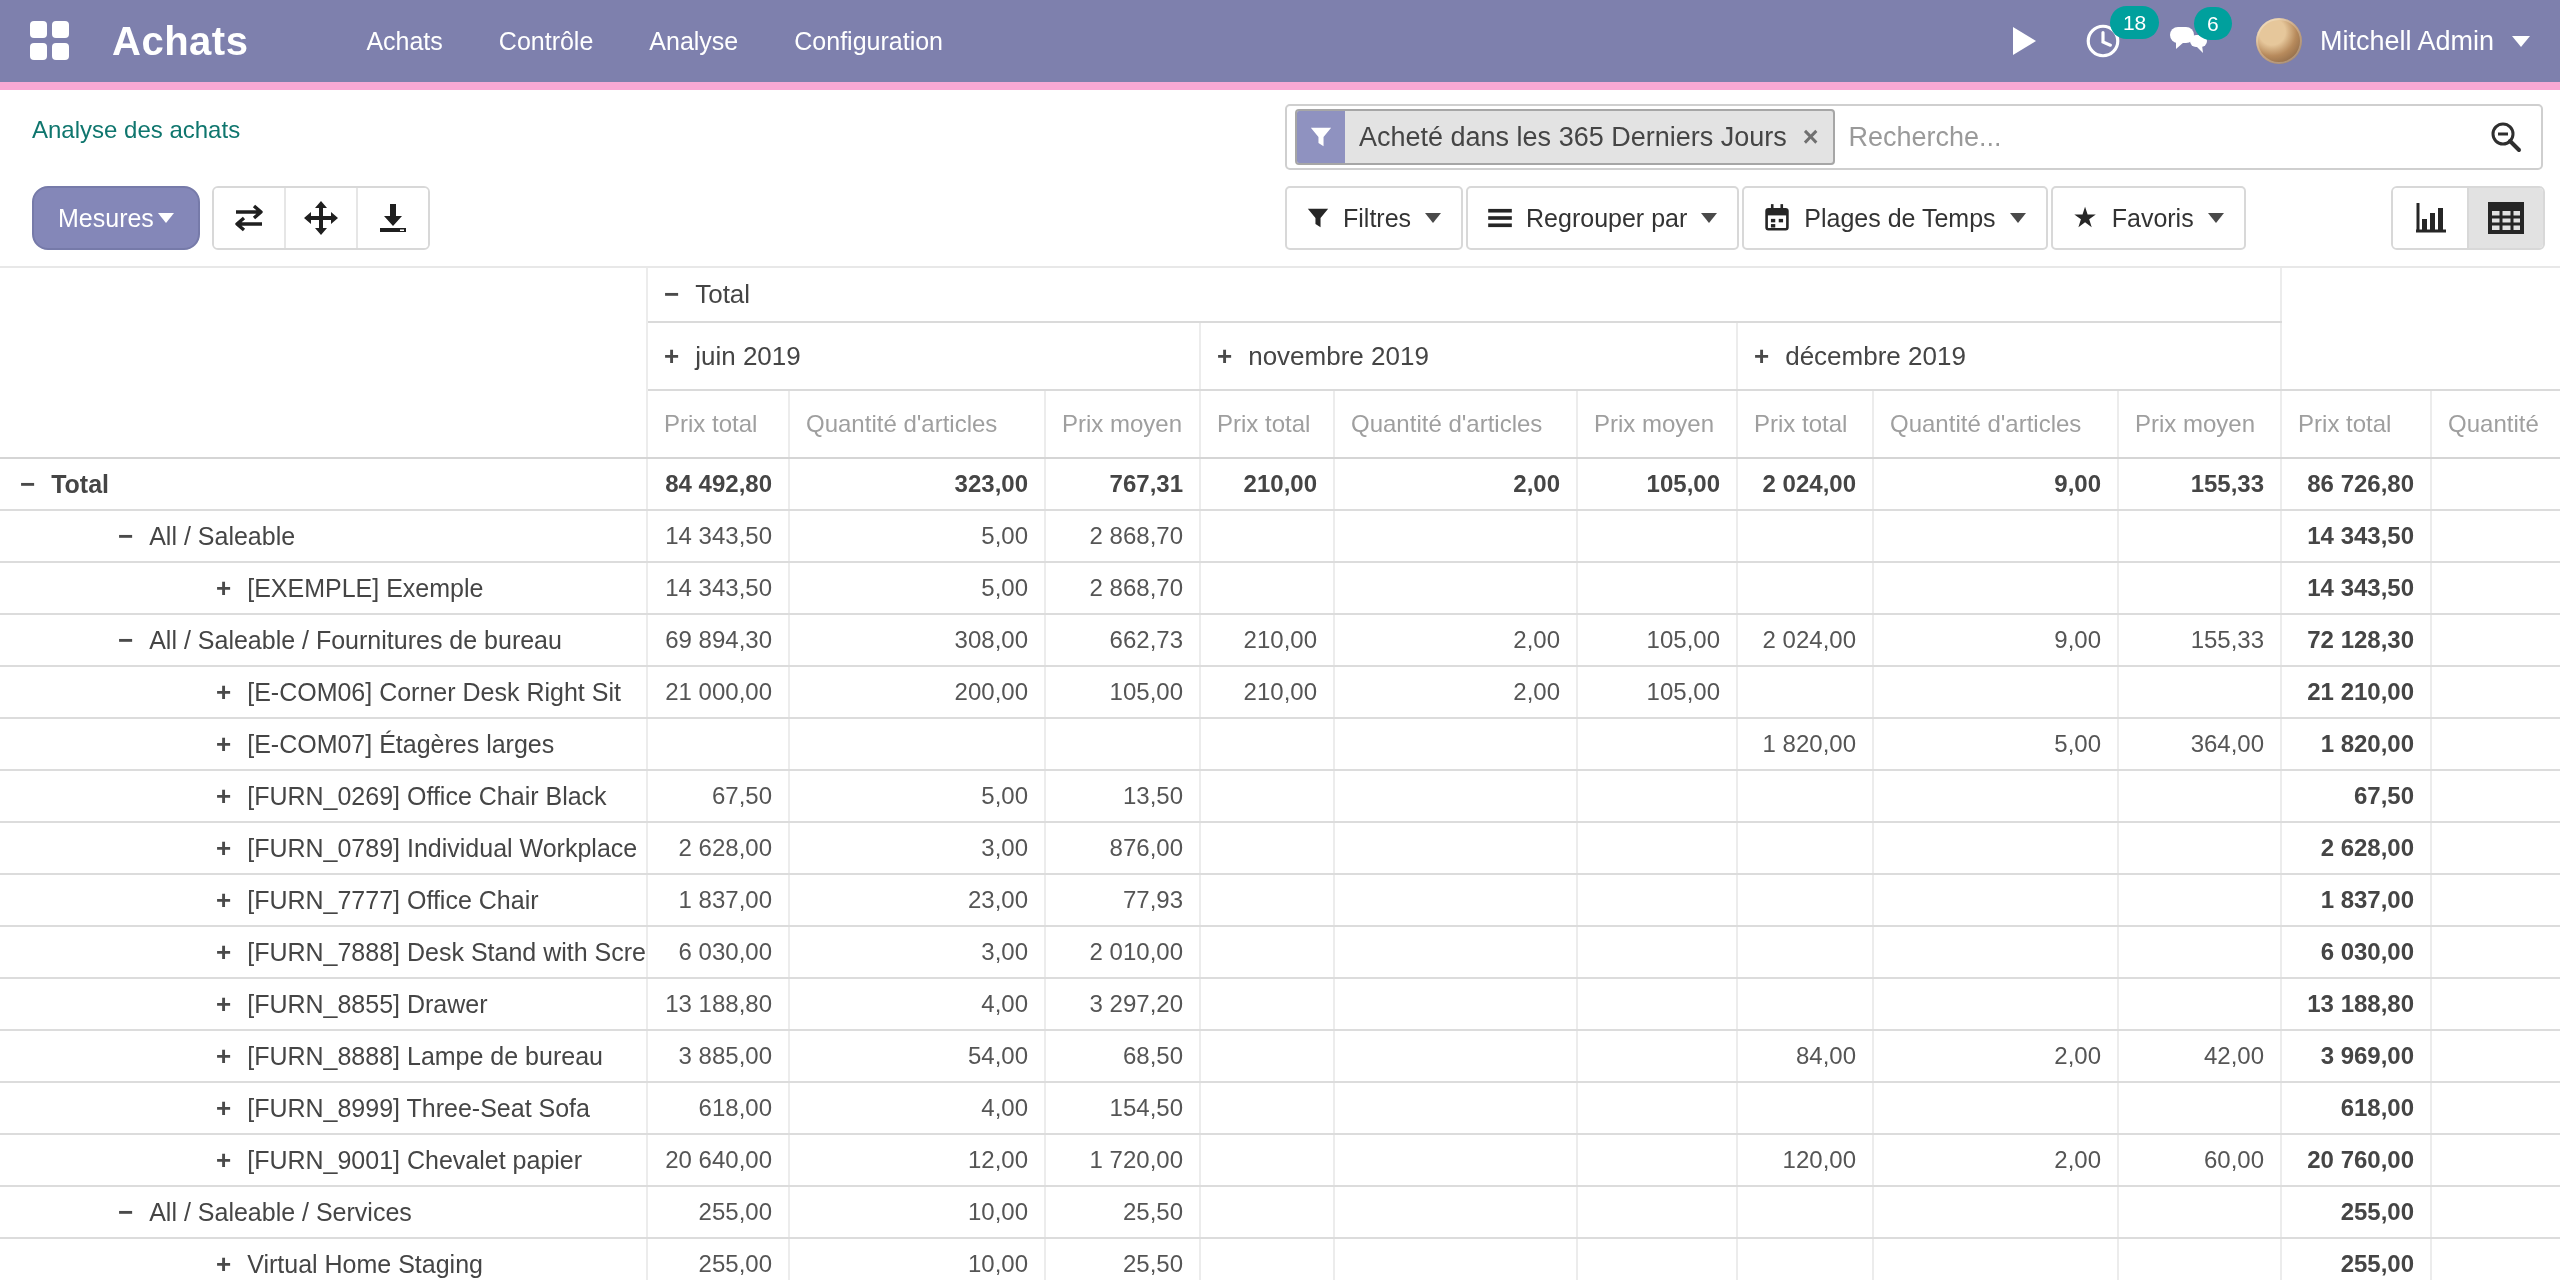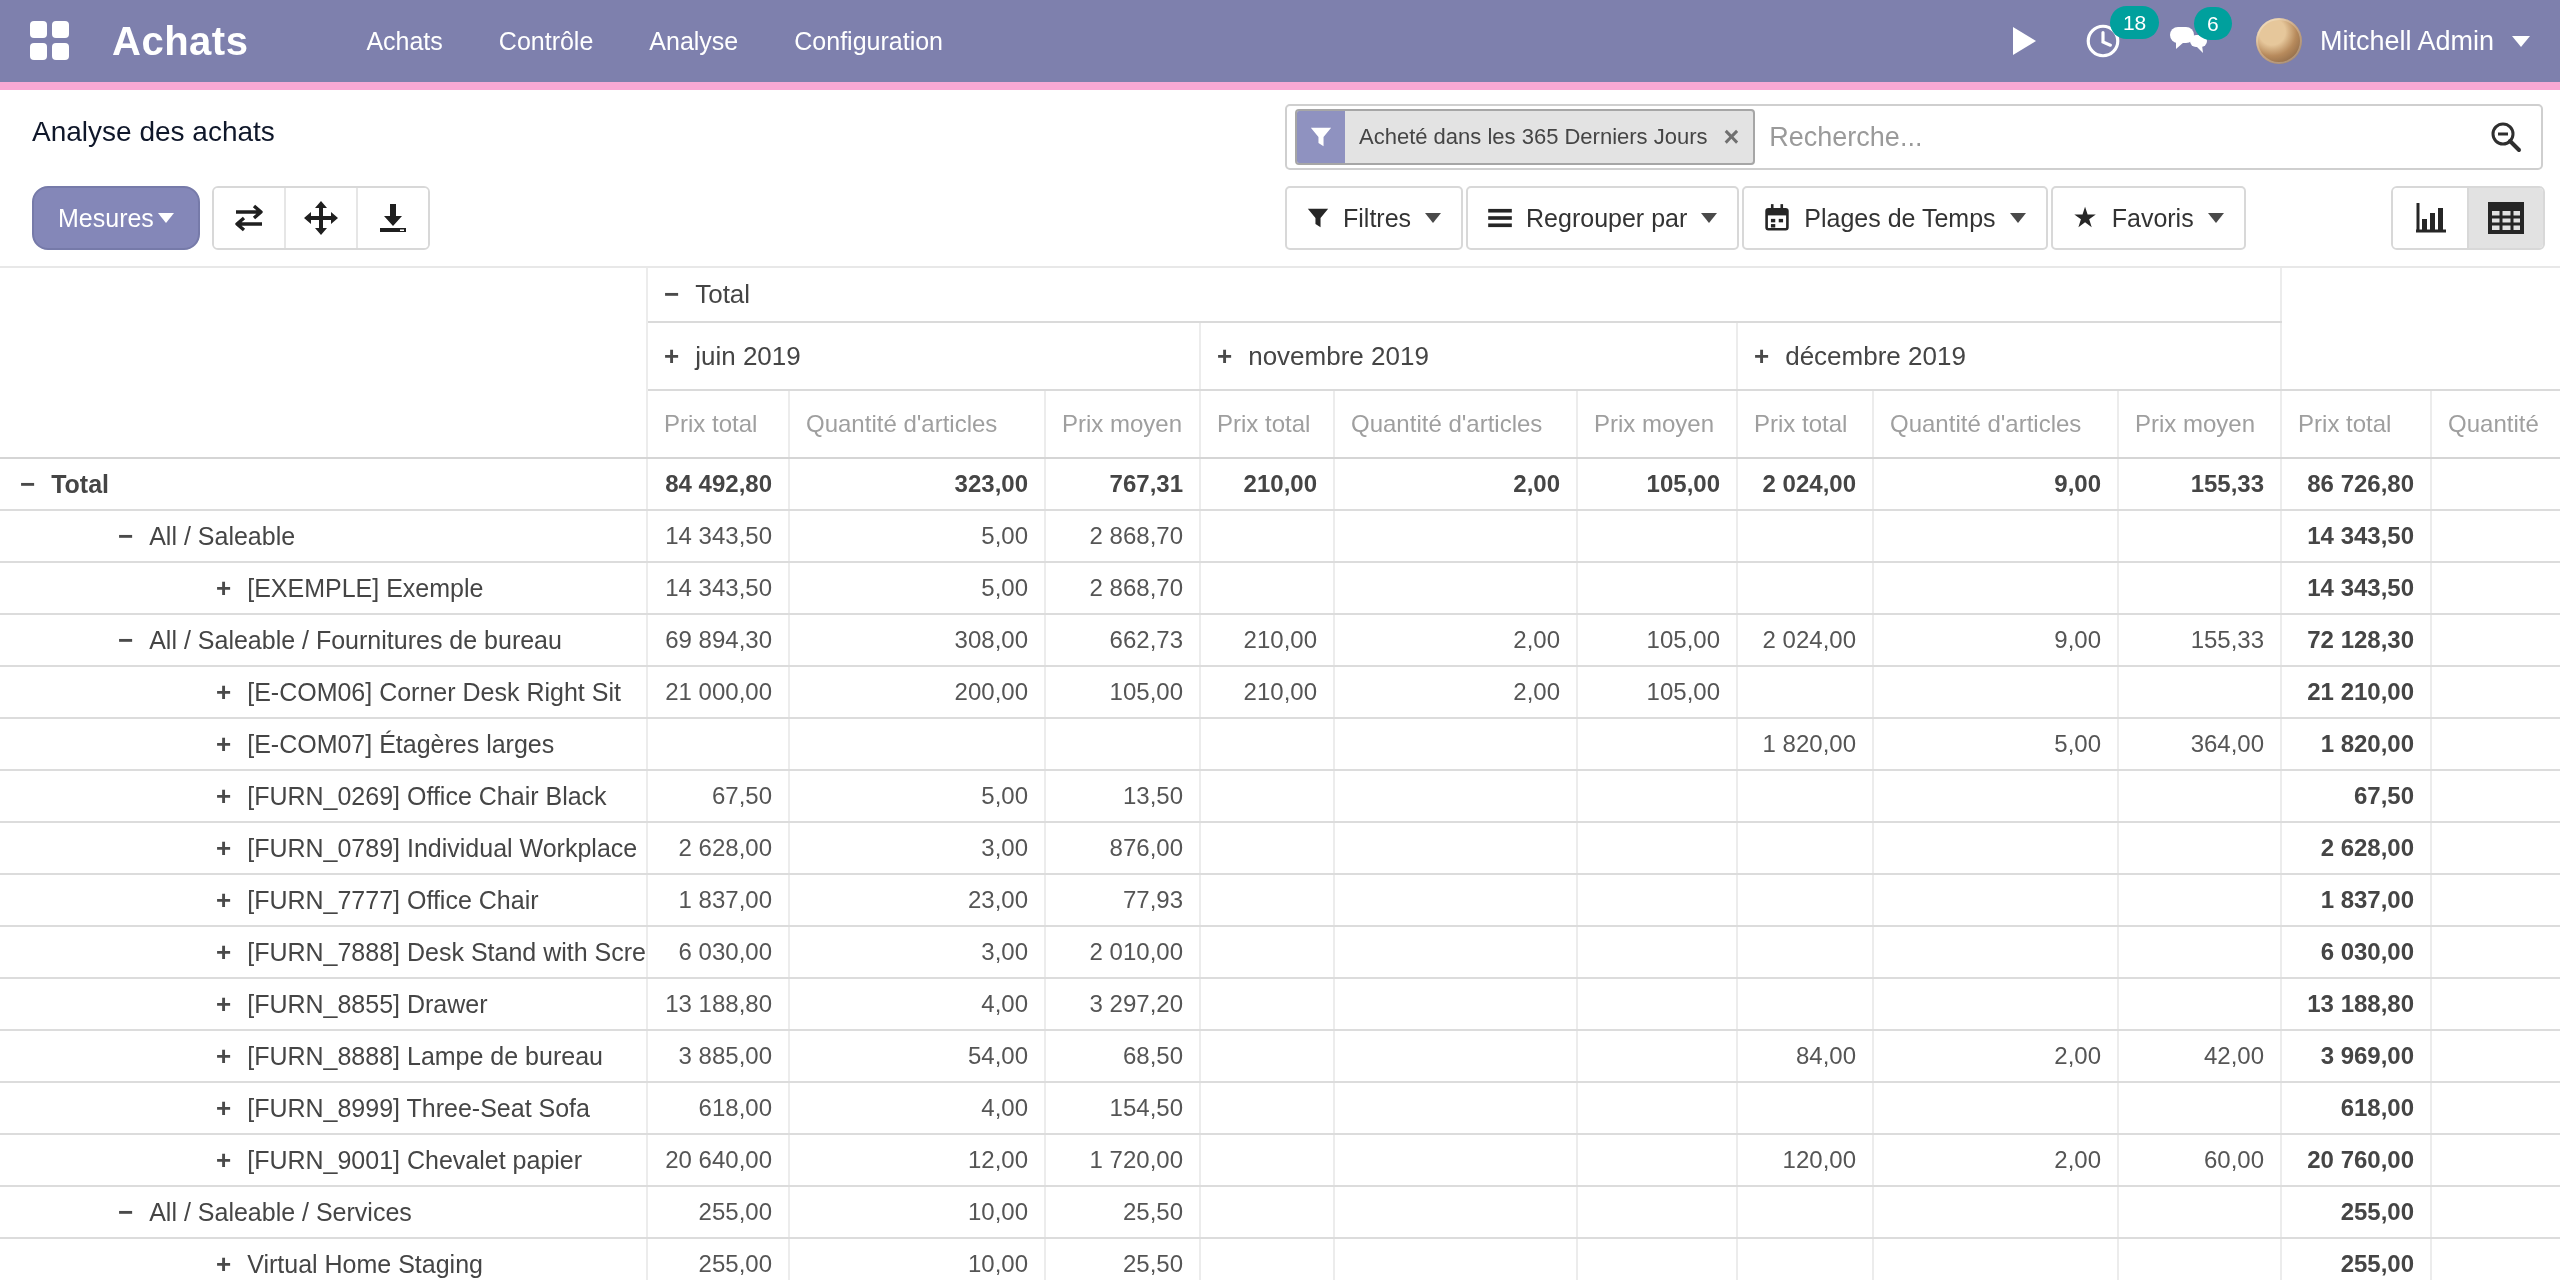--- a/index.html
+++ b/index.html
@@ -23,28 +23,28 @@
   .avatar{width:46px;height:46px;border-radius:50%;
           background:radial-gradient(circle at 35% 30%,#e6c79b 0 30%,#b78a5c 55%,#6e5138 100%);
           box-shadow:inset 0 0 0 2px rgba(255,255,255,.25)}
   .caret-w{width:0;height:0;border-left:9px solid transparent;border-right:9px solid transparent;
            border-top:11px solid #fff}
   .caret-d{width:0;height:0;border-left:8px solid transparent;border-right:8px solid transparent;
            border-top:10px solid #4a4a4a}
 
   
   .control-panel{position:relative;height:176px}
-  .cp-title{position:absolute;left:32px;top:26px;font-size:28px;color:#0f172a}
+  .cp-title{position:absolute;left:32px;top:26px;font-size:24px;color:#0f766e}
   .searchbar{position:absolute;left:1285px;top:14px;width:1258px;height:66px;background:#fff;
              border:2px solid #cfcfcf;border-radius:5px;display:flex;align-items:center;
              padding:0 18px 0 8px;box-sizing:border-box}
   .facet{display:flex;align-items:stretch;height:52px;border:2px solid #a6a6a6;border-radius:4px;
          overflow:hidden;background:#e3e3e3;flex:0 0 auto}
   .facet-ico{width:48px;background:#8f92c0;display:flex;align-items:center;justify-content:center;color:#fff}
-  .facet-label{padding:0 14px;display:flex;align-items:center;font-size:22px;color:#454545;white-space:nowrap}
+  .facet-label{padding:0 14px;display:flex;align-items:center;font-size:27px;color:#454545;white-space:nowrap}
   .facet-close{padding:0 14px 0 2px;display:flex;align-items:center;color:#707070;
                font-size:27px;font-weight:900;cursor:pointer}
   .search-input{flex:1;border:none;outline:none;font-size:27px;color:#555;padding-left:14px;
                 font-family:inherit;background:transparent}
   .search-input::placeholder{color:#9a9a9a}
   .search-glass{color:#2f2f2f;flex:0 0 auto;cursor:pointer;display:flex}
 
   .measures-btn{position:absolute;left:32px;top:96px;height:64px;box-sizing:border-box;
                 background:#8487b8;border:2px solid #767aa9;border-radius:16px;color:#fff;
                 display:inline-flex;align-items:center;gap:4px;padding:0 24px;font-size:25px;cursor:pointer}

